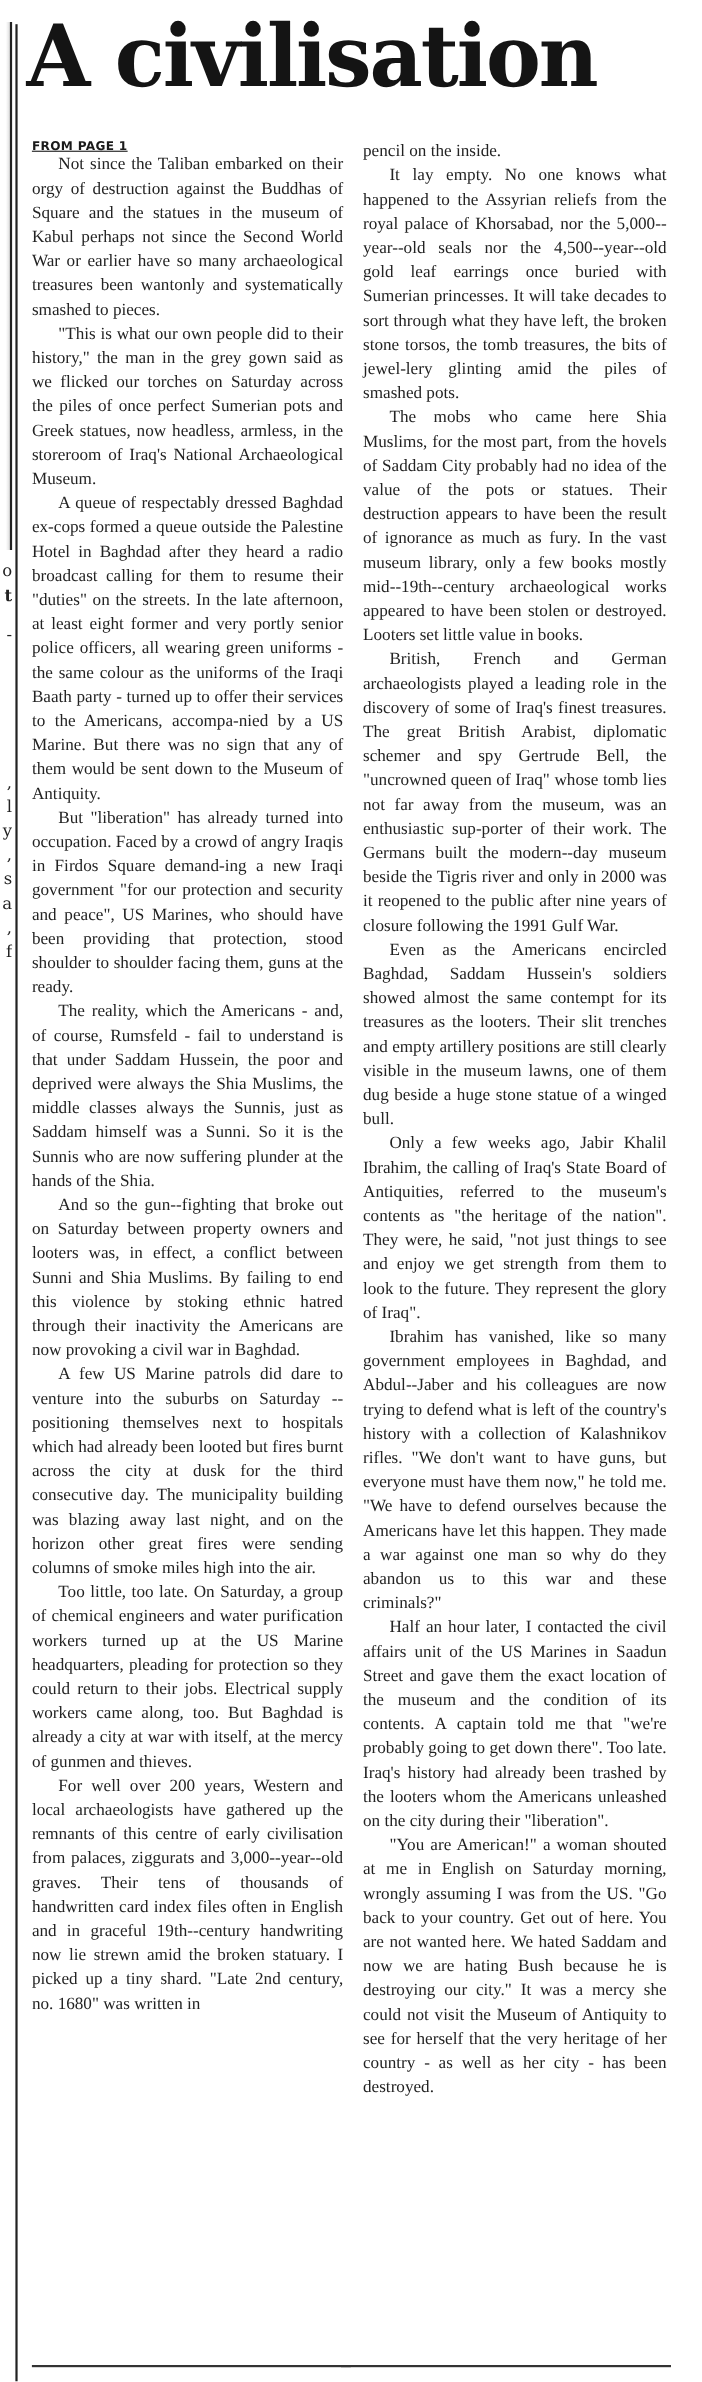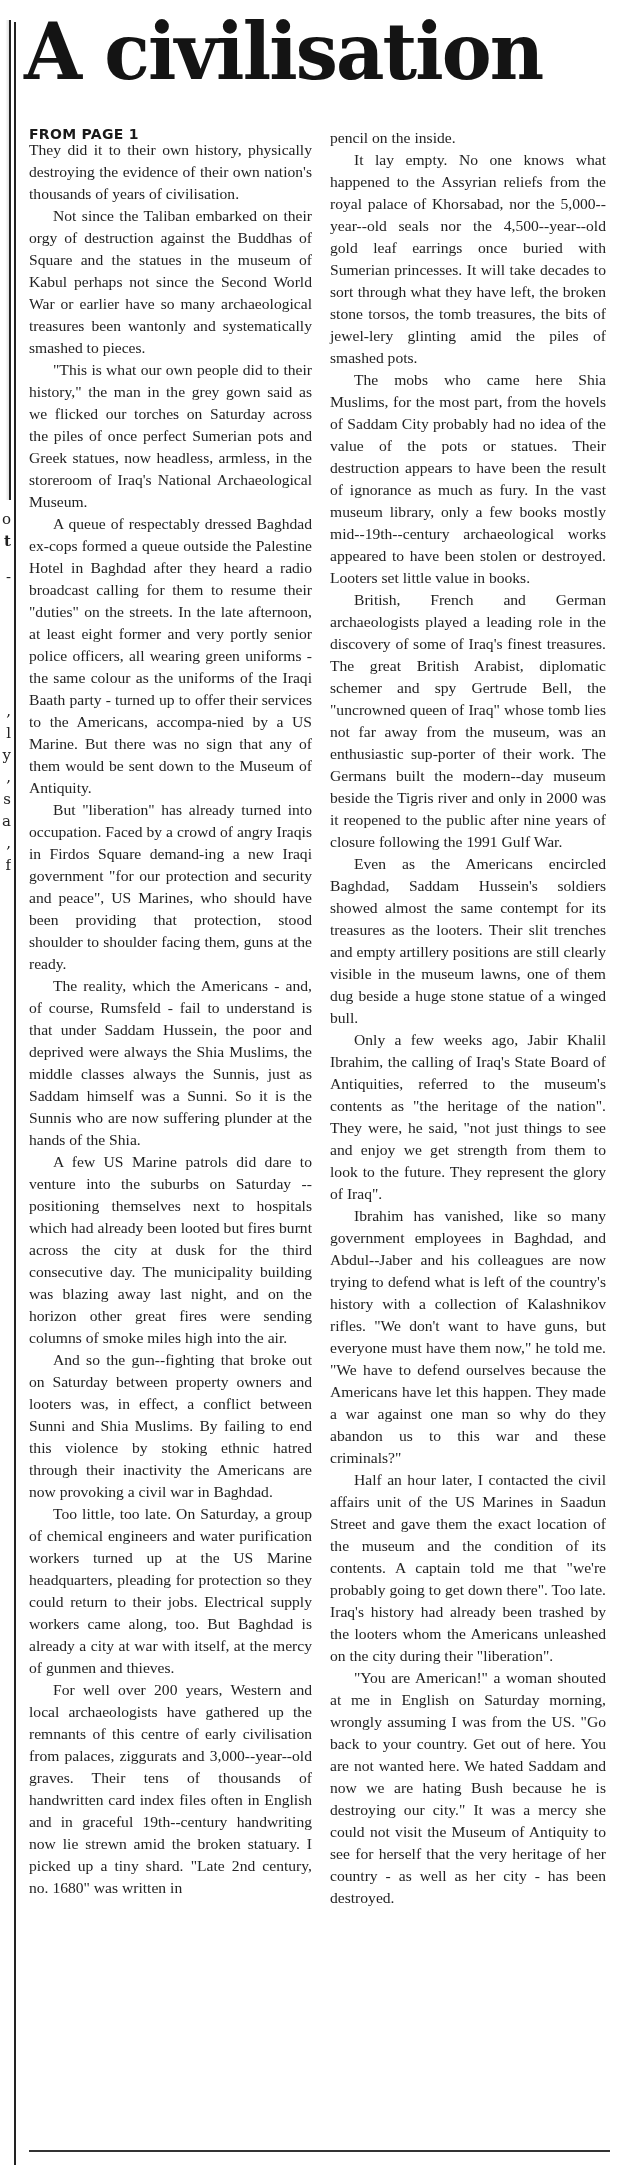--- a/index.html
+++ b/index.html
@@ -23,22 +23,22 @@
     position: absolute; left: 14px; top: 22px; width: 2px; height: 2143px; background: #222;
   }
   .headline {
     position: absolute; left: 24px; top: 12px;
     font-family: "DejaVu Serif", serif; font-weight: bold;
     font-size: 78px; line-height: 80px; letter-spacing: -2px; color: #141414;
     transform: scaleX(0.96); transform-origin: left top;
   }
   .kicker {
     position: absolute; left: 29px; top: 126px;
-    font-family: "DejaVu Sans", sans-serif; font-weight: bold; font-size: 14px;
-    letter-spacing: 0.3px; color: #1a1a1a;
+    font-family: "DejaVu Sans", sans-serif; font-weight: bold; font-size: 11px;
+    letter-spacing: 0.3px; color: #1a1a1a; text-decoration: underline;
   }
   .column {
     position: absolute; width: 283px;
     font-family: "Liberation Serif", serif; font-size: 15.6px; line-height: 22px;
     text-align: justify; color: #232323;
     hyphens: manual;
   }
   .col-1 { left: 29px; top: 139px; }
   .col-2 { left: 330px; top: 127px; width: 276px; }
   .column p { margin: 0; text-indent: 0; }
@@ -68,28 +68,27 @@
   <div class="left-frag" style="top:854px">f</div>
 </div>
 
 <div class="col-rule"></div>
 
 <h1 class="headline" style="margin:0;">A civilisation</h1>
 
 <div class="kicker">FROM PAGE 1</div>
 
 <div class="column col-1">
-  <p>They did it to their own history, physically destroying the evidence of their own nation's thousands of years of civilisation.</p>
   <p class="indent">Not since the Taliban embarked on their orgy of destruction against the Buddhas of Square and the statues in the museum of Kabul  perhaps not since the Second World War or earlier have so many archaeological treasures been wantonly and systematically smashed to pieces.</p>
   <p class="indent">"This is what our own people did to their history," the man in the grey gown said as we flicked our torches on Saturday across the piles of once perfect Sumerian pots and Greek statues, now headless, armless, in the storeroom of Iraq's National Archaeological Museum.</p>
   <p class="indent">A queue of respectably dressed Baghdad ex-cops formed a queue outside the Palestine Hotel in Baghdad after they heard a radio broadcast calling for them to resume their "duties" on the streets. In the late afternoon, at least eight former and very portly senior police officers, all wearing green uniforms - the same colour as the uniforms of the Iraqi Baath party - turned up to offer their services to the Americans, accompa-nied by a US Marine. But there was no sign that any of them would be sent down to the Museum of Antiquity.</p>
   <p class="indent">But "liberation" has already turned into occupation. Faced by a crowd of angry Iraqis in Firdos Square demand-ing a new Iraqi government "for our protection and security and peace", US Marines, who should have been providing that protection, stood shoulder to shoulder facing them, guns at the ready.</p>
   <p class="indent">The reality, which the Americans - and, of course, Rumsfeld - fail to understand is that under Saddam Hussein, the poor and deprived were always the Shia Muslims, the middle classes always the Sunnis, just as Saddam himself was a Sunni. So it is the Sunnis who are now suffering plunder at the hands of the Shia.</p>
+  <p class="indent">And so the gun--fighting that broke out on Saturday between property owners and looters was, in effect, a conflict between Sunni and Shia Muslims. By failing to end this violence  by stoking ethnic hatred through their inactivity  the Americans are now provoking a civil war in Baghdad.</p>
   <p class="indent">A few US Marine patrols did dare to venture into the suburbs on Saturday -- positioning themselves next to hospitals which had already been looted  but fires burnt across the city at dusk for the third consecutive day. The municipality building was blazing away last night, and on the horizon other great fires were sending columns of smoke miles high into the air.</p>
-  <p class="indent">And so the gun--fighting that broke out on Saturday between property owners and looters was, in effect, a conflict between Sunni and Shia Muslims. By failing to end this violence  by stoking ethnic hatred through their inactivity  the Americans are now provoking a civil war in Baghdad.</p>
   <p class="indent">Too little, too late. On Saturday, a group of chemical engineers and water purification workers turned up at the US Marine headquarters, pleading for protection so they could return to their jobs. Electrical supply workers came along, too. But Baghdad is already a city at war with itself, at the mercy of gunmen and thieves.</p>
   <p class="indent">For well over 200 years, Western and local archaeologists have gathered up the remnants of this centre of early civilisation from palaces, ziggurats and 3,000--year--old graves. Their tens of thousands of handwritten card index files  often in English and in graceful 19th--century handwriting  now lie strewn amid the broken statuary. I picked up a tiny shard. "Late 2nd century, no. 1680" was written in</p>
 </div>
 
 <div class="column col-2">
   <p>pencil on the inside.</p>
   <p class="indent">It lay empty. No one knows what happened to the Assyrian reliefs from the royal palace of Khorsabad, nor the 5,000--year--old seals nor the 4,500--year--old gold leaf earrings once buried with Sumerian princesses. It will take decades to sort through what they have left, the broken stone torsos, the tomb treasures, the bits of jewel-lery glinting amid the piles of smashed pots.</p>
   <p class="indent">The mobs who came here  Shia Muslims, for the most part, from the hovels of Saddam City  probably had no idea of the value of the pots or statues. Their destruction appears to have been the result of ignorance as much as fury. In the vast museum library, only a few books  mostly mid--19th--century archaeological works  appeared to have been stolen or destroyed. Looters set little value in books.</p>
   <p class="indent">British, French and German archaeologists played a leading role in the discovery of some of Iraq's finest treasures. The great British Arabist, diplomatic schemer and spy Gertrude Bell, the "uncrowned queen of Iraq" whose tomb lies not far away from the museum, was an enthusiastic sup-porter of their work. The Germans built the modern--day museum beside the Tigris river and only in 2000 was it reopened to the public after nine years of closure following the 1991 Gulf War.</p>
   <p class="indent">Even as the Americans encircled Baghdad, Saddam Hussein's soldiers showed almost the same contempt for its treasures as the looters. Their slit trenches and empty artillery positions are still clearly visible in the museum lawns, one of them dug beside a huge stone statue of a winged bull.</p>

